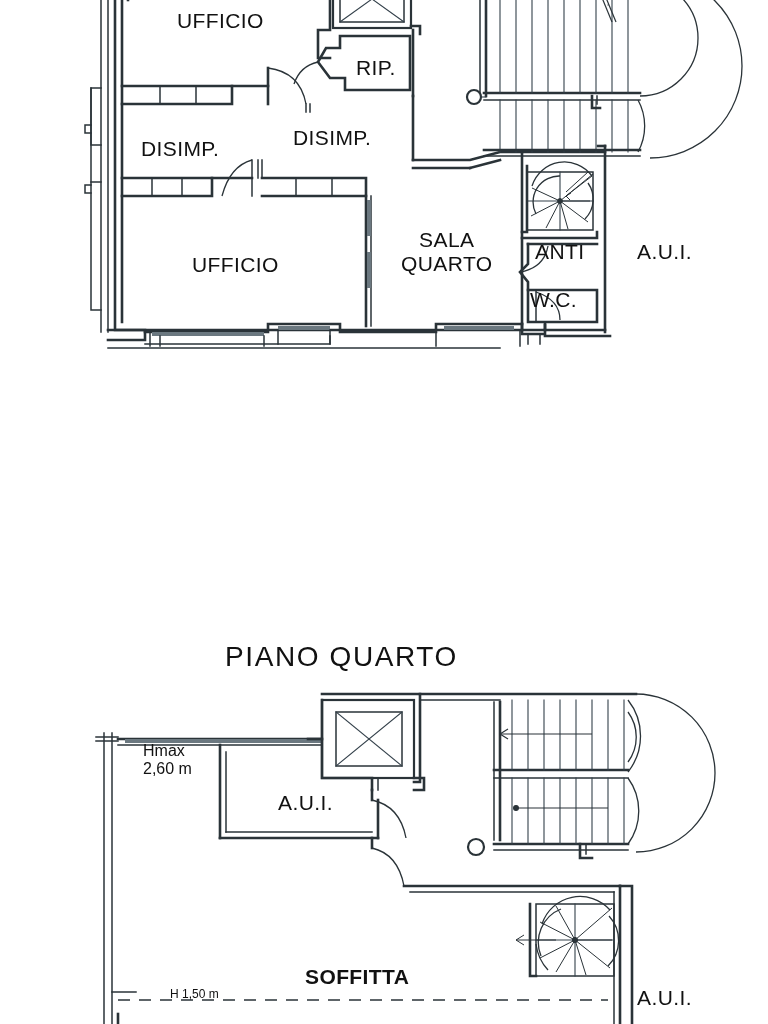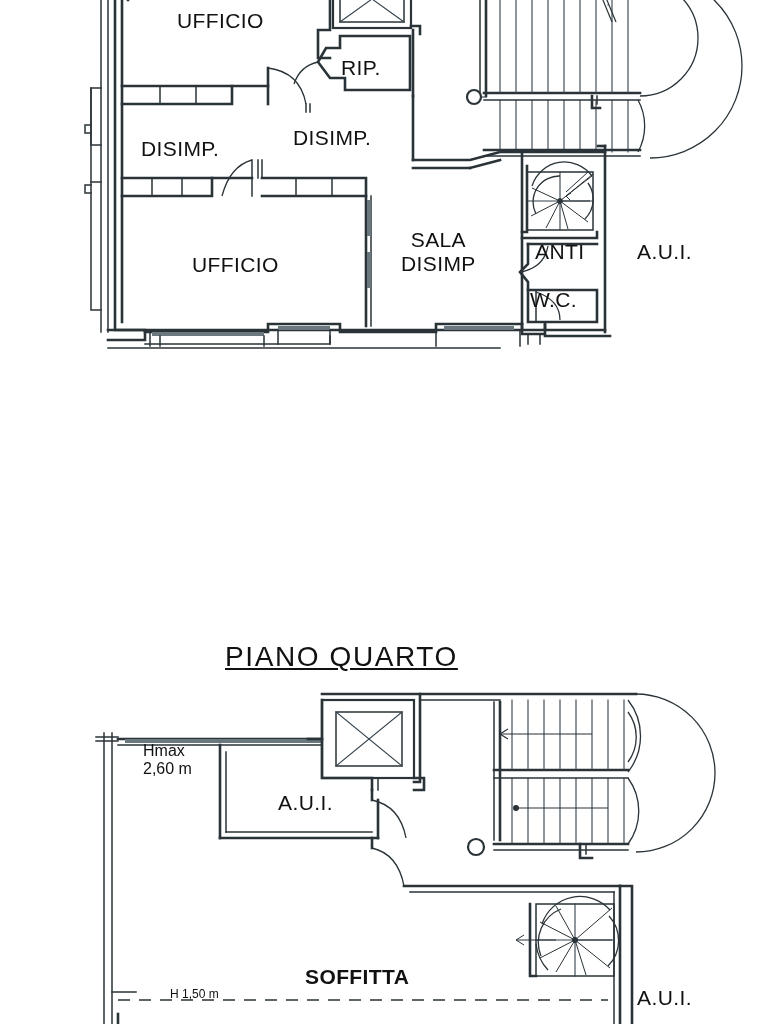--- a/index.html
+++ b/index.html
@@ -330,32 +330,32 @@
 
       <line class="dash" x1="118" y1="1000" x2="608" y2="1000"></line>
       <path class="wt" d="M112 992 L136 992"></path>
 
       <path class="w" d="M118 1014 L118 1024"></path>
     </g>
   </svg>
 
   <div>
     <div class="room-label lbl-big" style="left:177px; top:9px;">UFFICIO</div>
-    <div class="room-label lbl-big" style="left:341px; top:56px;">RIP.</div>
+    <div class="room-label lbl-big" style="left:356px; top:56px;">RIP.</div>
     <div class="room-label lbl-big" style="left:141px; top:137px;">DISIMP.</div>
     <div class="room-label lbl-big" style="left:293px; top:126px;">DISIMP.</div>
     <div class="room-label lbl-big" style="left:192px; top:253px;">UFFICIO</div>
     <div class="room-label lbl-big" style="left:401px; top:228px;">SALA
-DISIMP</div>
+QUARTO</div>
     <div class="room-label lbl-med" style="left:535px; top:240px;">ANTI</div>
     <div class="room-label lbl-med" style="left:530px; top:288px;">W.C.</div>
     <div class="room-label lbl-big" style="left:637px; top:240px;">A.U.I.</div>
   </div>
 
-  <div class="plan-title" style="left:225px; top:641px;text-decoration:underline;">PIANO QUARTO</div>
+  <div class="plan-title" style="left:225px; top:641px;">PIANO QUARTO</div>
 
   <div>
     <div class="room-label lbl-small" style="left:143px; top:742px; text-align:left;">Hmax
 2,60 m</div>
     <div class="room-label lbl-big" style="left:278px; top:791px;">A.U.I.</div>
     <div class="room-label lbl-big" style="left:305px; top:965px;font-weight:bold;">SOFFITTA</div>
     <div class="room-label lbl-tiny" style="left:128px; top:988px; text-align:left;">H 1,50 m</div>
     <div class="room-label lbl-big" style="left:637px; top:986px;">A.U.I.</div>
   </div>
 

